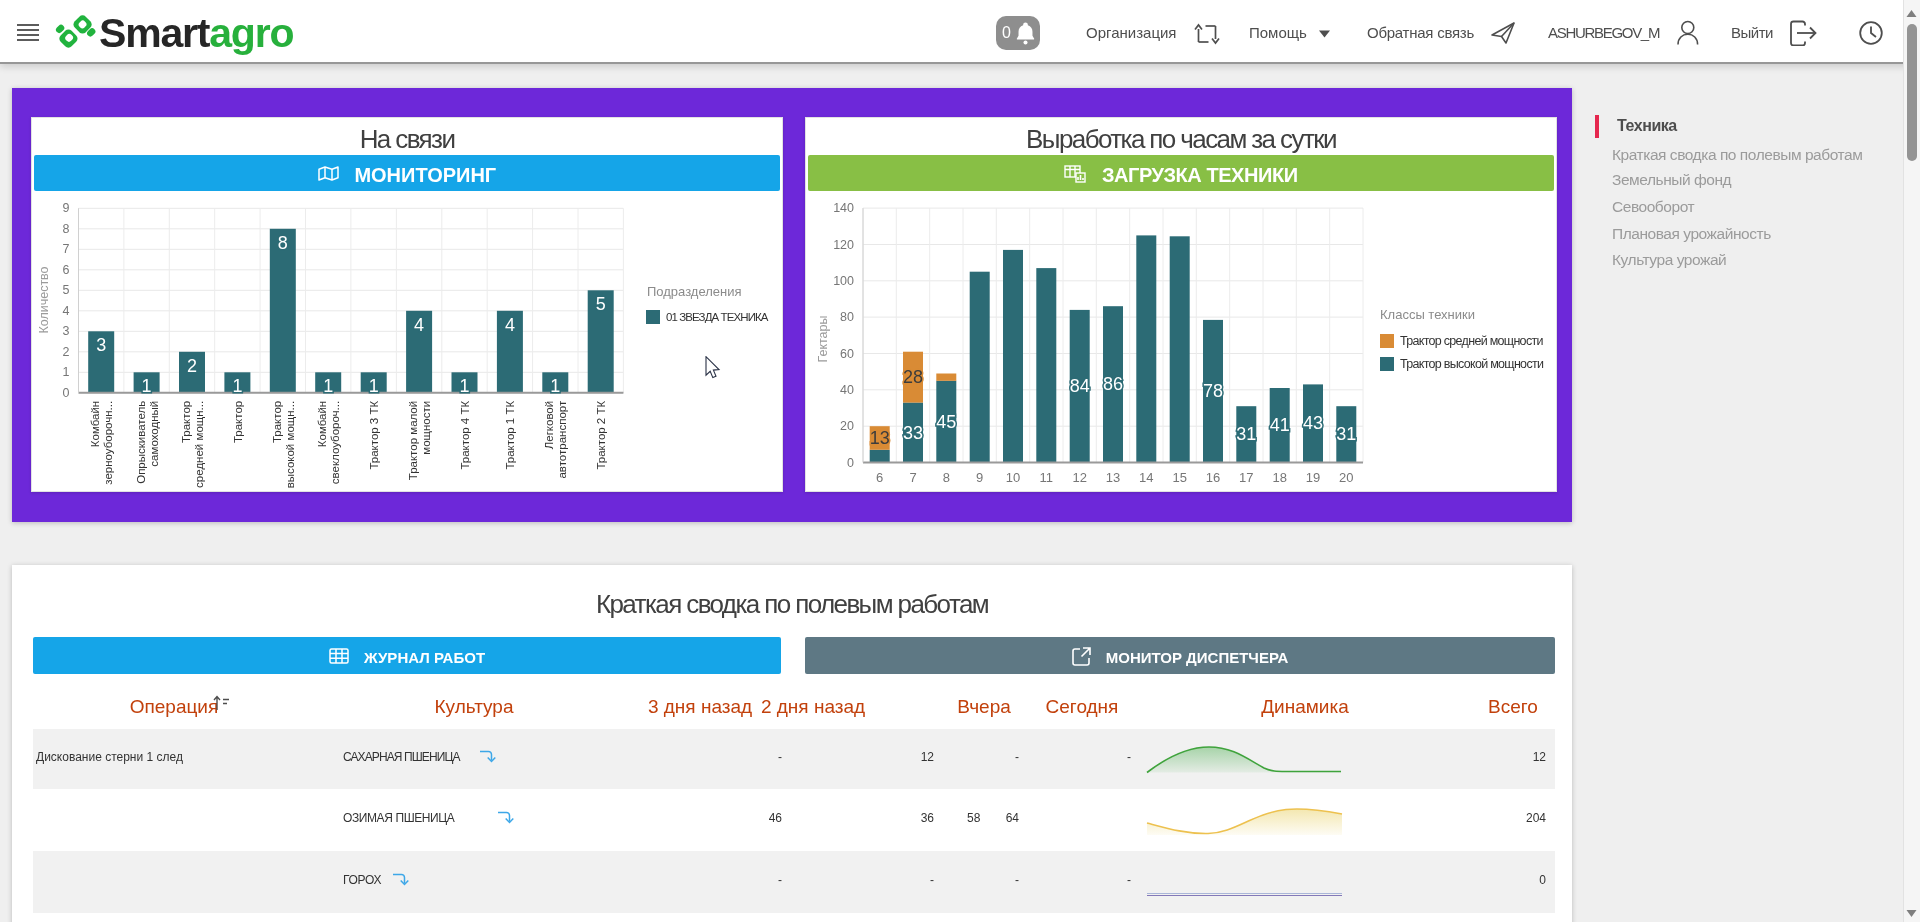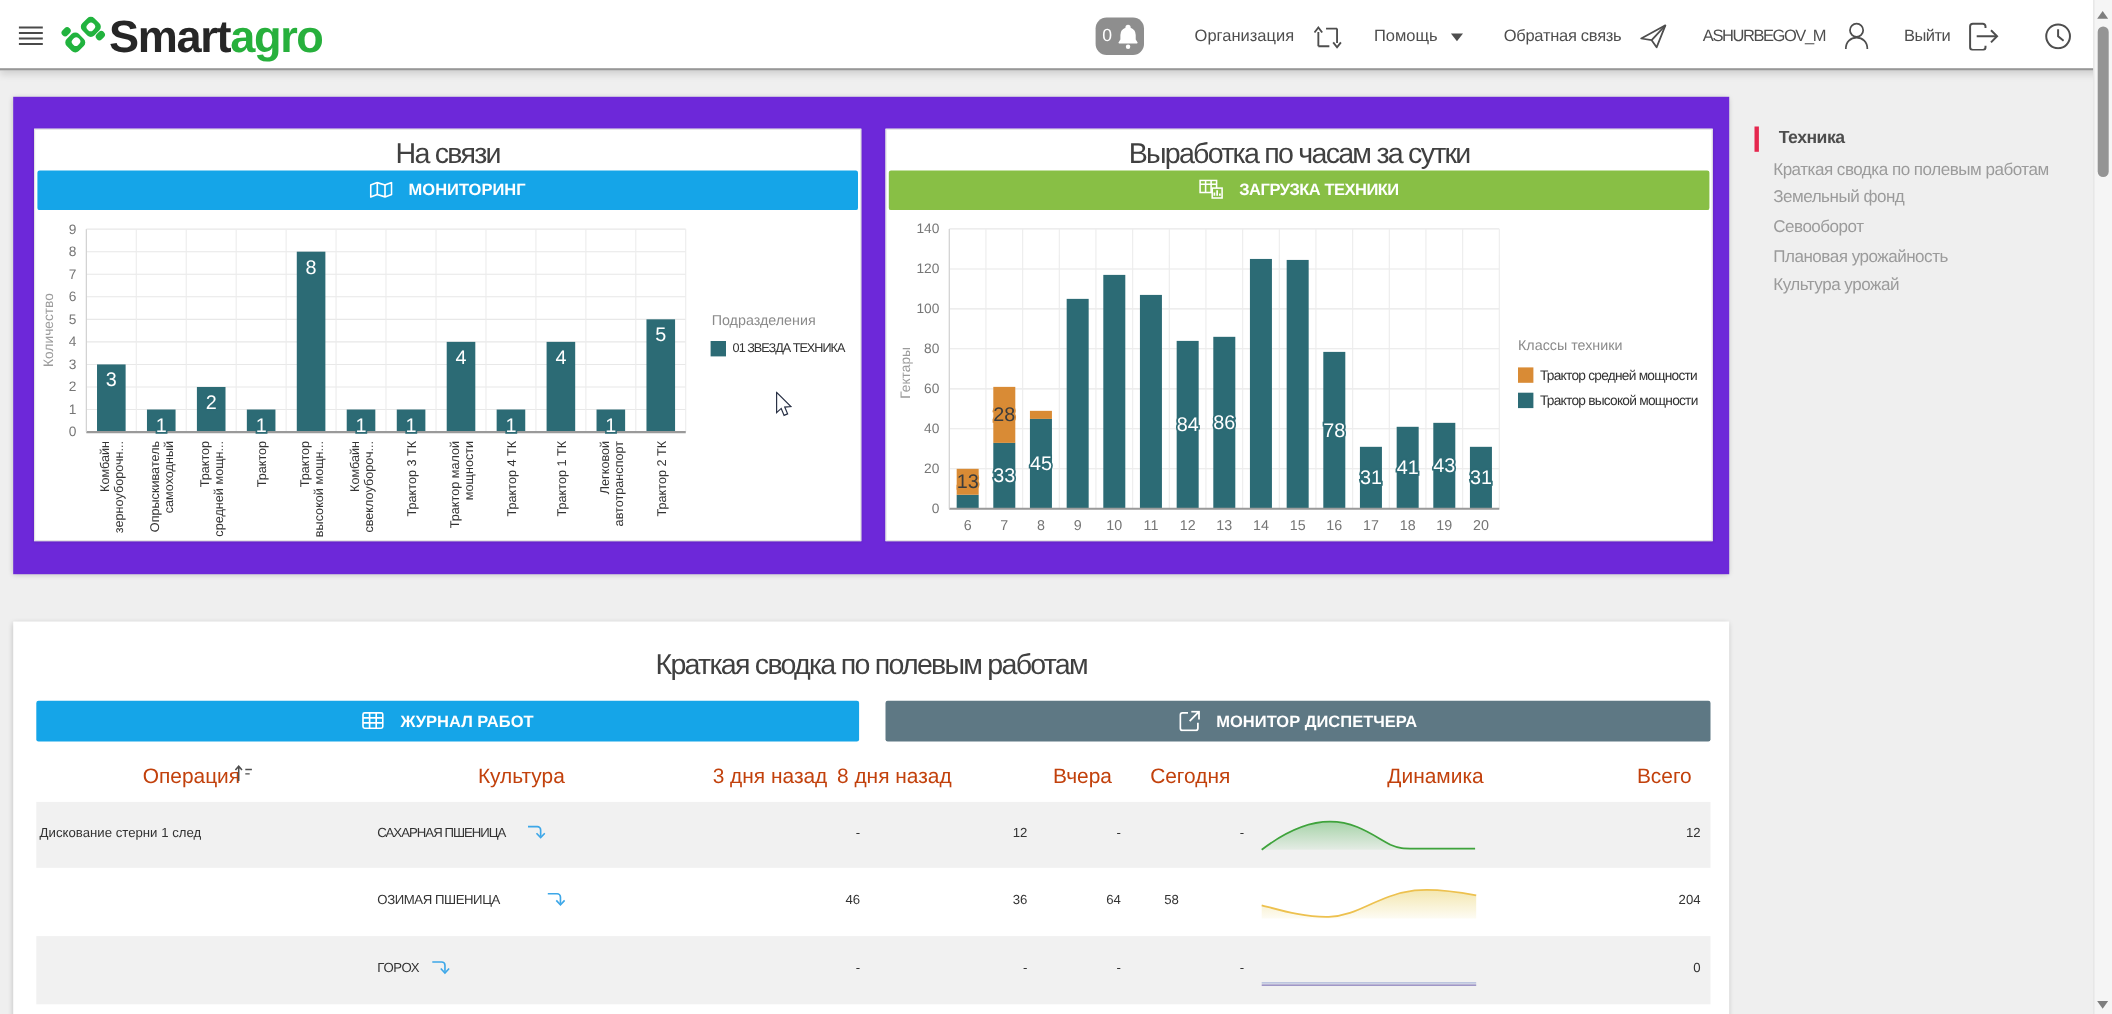--- a/index.html
+++ b/index.html
@@ -8,21 +8,21 @@
   body { font-family:"Liberation Sans", sans-serif; background:#efefef; position:relative; }
   .abs { position:absolute; }
   
   #navbar { position:absolute; left:0; top:0; width:1920px; height:64px; background:#fff; border-bottom:2px solid #979797; box-shadow:0 3px 7px rgba(0,0,0,0.14); }
   .navtext { position:absolute; font-size:15px; color:#4e4e4e; top:24px; white-space:nowrap; }
   
   #panel1 { position:absolute; left:12px; top:88px; width:1560px; height:434px; background:#6d28d9; box-shadow:0 1px 5px rgba(0,0,0,0.22); }
   #panel2 { position:absolute; left:12px; top:565px; width:1560px; height:380px; background:#fff; box-shadow:0 1px 5px rgba(0,0,0,0.22); }
   .card { position:absolute; top:29px; width:752px; height:375px; background:#fff; border:1px solid #e2e2e2; box-shadow:0 1px 3px rgba(0,0,0,0.14); }
   .cardtitle { position:absolute; width:100%; text-align:center; top:6px; font-size:26px; color:#404040; letter-spacing:-1.6px; }
-  .btn { position:absolute; left:2px; top:37px; width:746px; height:36px; color:#fff; font-size:15px; font-weight:bold; letter-spacing:0; text-align:center; line-height:36px; border-radius:2px; }
+  .btn { position:absolute; left:2px; top:37px; width:746px; height:36px; color:#fff; font-size:20px; font-weight:bold; letter-spacing:0; text-align:center; line-height:36px; border-radius:2px; }
   .btn svg { vertical-align:middle; margin-right:10px; position:relative; top:-1px; }
   .btn span { vertical-align:middle; }
   
   .hdrcell { position:absolute; font-size:19px; font-weight:normal; color:#c2410c; white-space:nowrap; }
   .cell { position:absolute; font-size:12px; color:#333; white-space:nowrap; }
   .row { position:absolute; left:33px; width:1522px; }
   
   .navitem { position:absolute; left:1612px; font-size:15.5px; color:#9b9b9b; white-space:nowrap; letter-spacing:-0.45px; }
 </style>
 </head>
@@ -301,21 +301,21 @@
         <g fill="none" stroke="#fff" stroke-width="1.6">
           <path d="M8 2 H3 a2 2 0 0 0 -2 2 v12 a2 2 0 0 0 2 2 h12 a2 2 0 0 0 2 -2 v-5"></path>
           <path d="M11 1 h7 v7 M18 1 L9.5 9.5"></path>
         </g>
       </svg>
     <span style="vertical-align:middle">МОНИТОР ДИСПЕТЧЕРА</span>
   </div>
   <div class="hdrcell" style="left:162px;top:131px;transform:translateX(-50%)">Операция</div>
 <div class="hdrcell" style="left:462px;top:131px;transform:translateX(-50%)">Культура</div>
 <div class="hdrcell" style="left:688px;top:131px;transform:translateX(-50%)">3 дня назад</div>
-<div class="hdrcell" style="left:801px;top:131px;transform:translateX(-50%)">8 дня назад</div>
+<div class="hdrcell" style="left:801px;top:131px;transform:translateX(-50%)">2 дня назад</div>
 <div class="hdrcell" style="left:972px;top:131px;transform:translateX(-50%)">Вчера</div>
 <div class="hdrcell" style="left:1070px;top:131px;transform:translateX(-50%)">Сегодня</div>
 <div class="hdrcell" style="left:1293px;top:131px;transform:translateX(-50%)">Динамика</div>
 <div class="hdrcell" style="left:1501px;top:131px;transform:translateX(-50%)">Всего</div>
 <svg class="abs" style="left:201px;top:129px" width="18" height="18" viewBox="0 0 18 18">
       <g stroke="#4e4e4e" stroke-width="1.4" fill="none">
         <path d="M4 16 V3 M1 6 L4 2.5 L7 6"></path>
         <path d="M10 5.5 h6 M10 9.5 h4" stroke-width="1.3"></path>
       </g>
     </svg>
@@ -345,21 +345,21 @@
       </g>
     </svg>
 <div class="cell" style="left:650px;top:184.5px;width:120px;text-align:right">-</div>
 <div class="cell" style="left:802px;top:184.5px;width:120px;text-align:right">12</div>
 <div class="cell" style="left:887px;top:184.5px;width:120px;text-align:right">-</div>
 <div class="cell" style="left:999px;top:184.5px;width:120px;text-align:right">-</div>
 <div class="cell" style="left:1414px;top:184.5px;width:120px;text-align:right">12</div>
 <div class="cell" style="left:650px;top:246.0px;width:120px;text-align:right">46</div>
 <div class="cell" style="left:802px;top:246.0px;width:120px;text-align:right">36</div>
 <div class="cell" style="left:887px;top:246.0px;width:120px;text-align:right">64</div>
-<div class="cell" style="left:993px;top:246.0px;width:120px;text-align:center">58</div>
+<div class="cell" style="left:955px;top:246.0px;width:120px;text-align:left">58</div>
 <div class="cell" style="left:1414px;top:246.0px;width:120px;text-align:right">204</div>
 <div class="cell" style="left:650px;top:308.0px;width:120px;text-align:right">-</div>
 <div class="cell" style="left:802px;top:308.0px;width:120px;text-align:right">-</div>
 <div class="cell" style="left:887px;top:308.0px;width:120px;text-align:right">-</div>
 <div class="cell" style="left:999px;top:308.0px;width:120px;text-align:right">-</div>
 <div class="cell" style="left:1414px;top:308.0px;width:120px;text-align:right">0</div>
 <svg class="abs" style="left:1134px;top:179px" width="196" height="30" viewBox="0 0 196 30">
 <defs>
         <linearGradient id="gg" x1="0" y1="0" x2="0" y2="1">
           <stop offset="0" stop-color="#4caf50" stop-opacity="0.45"></stop>

